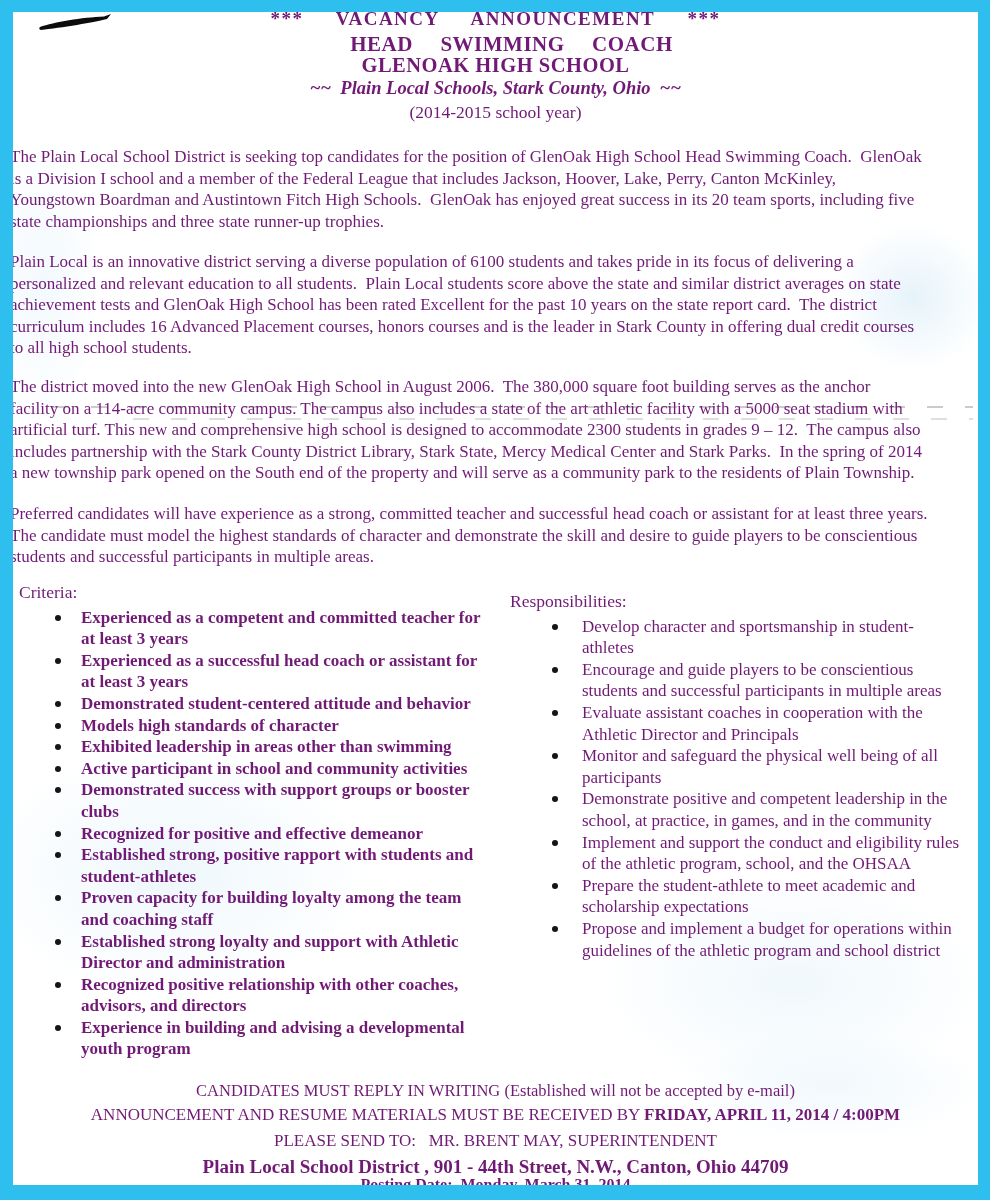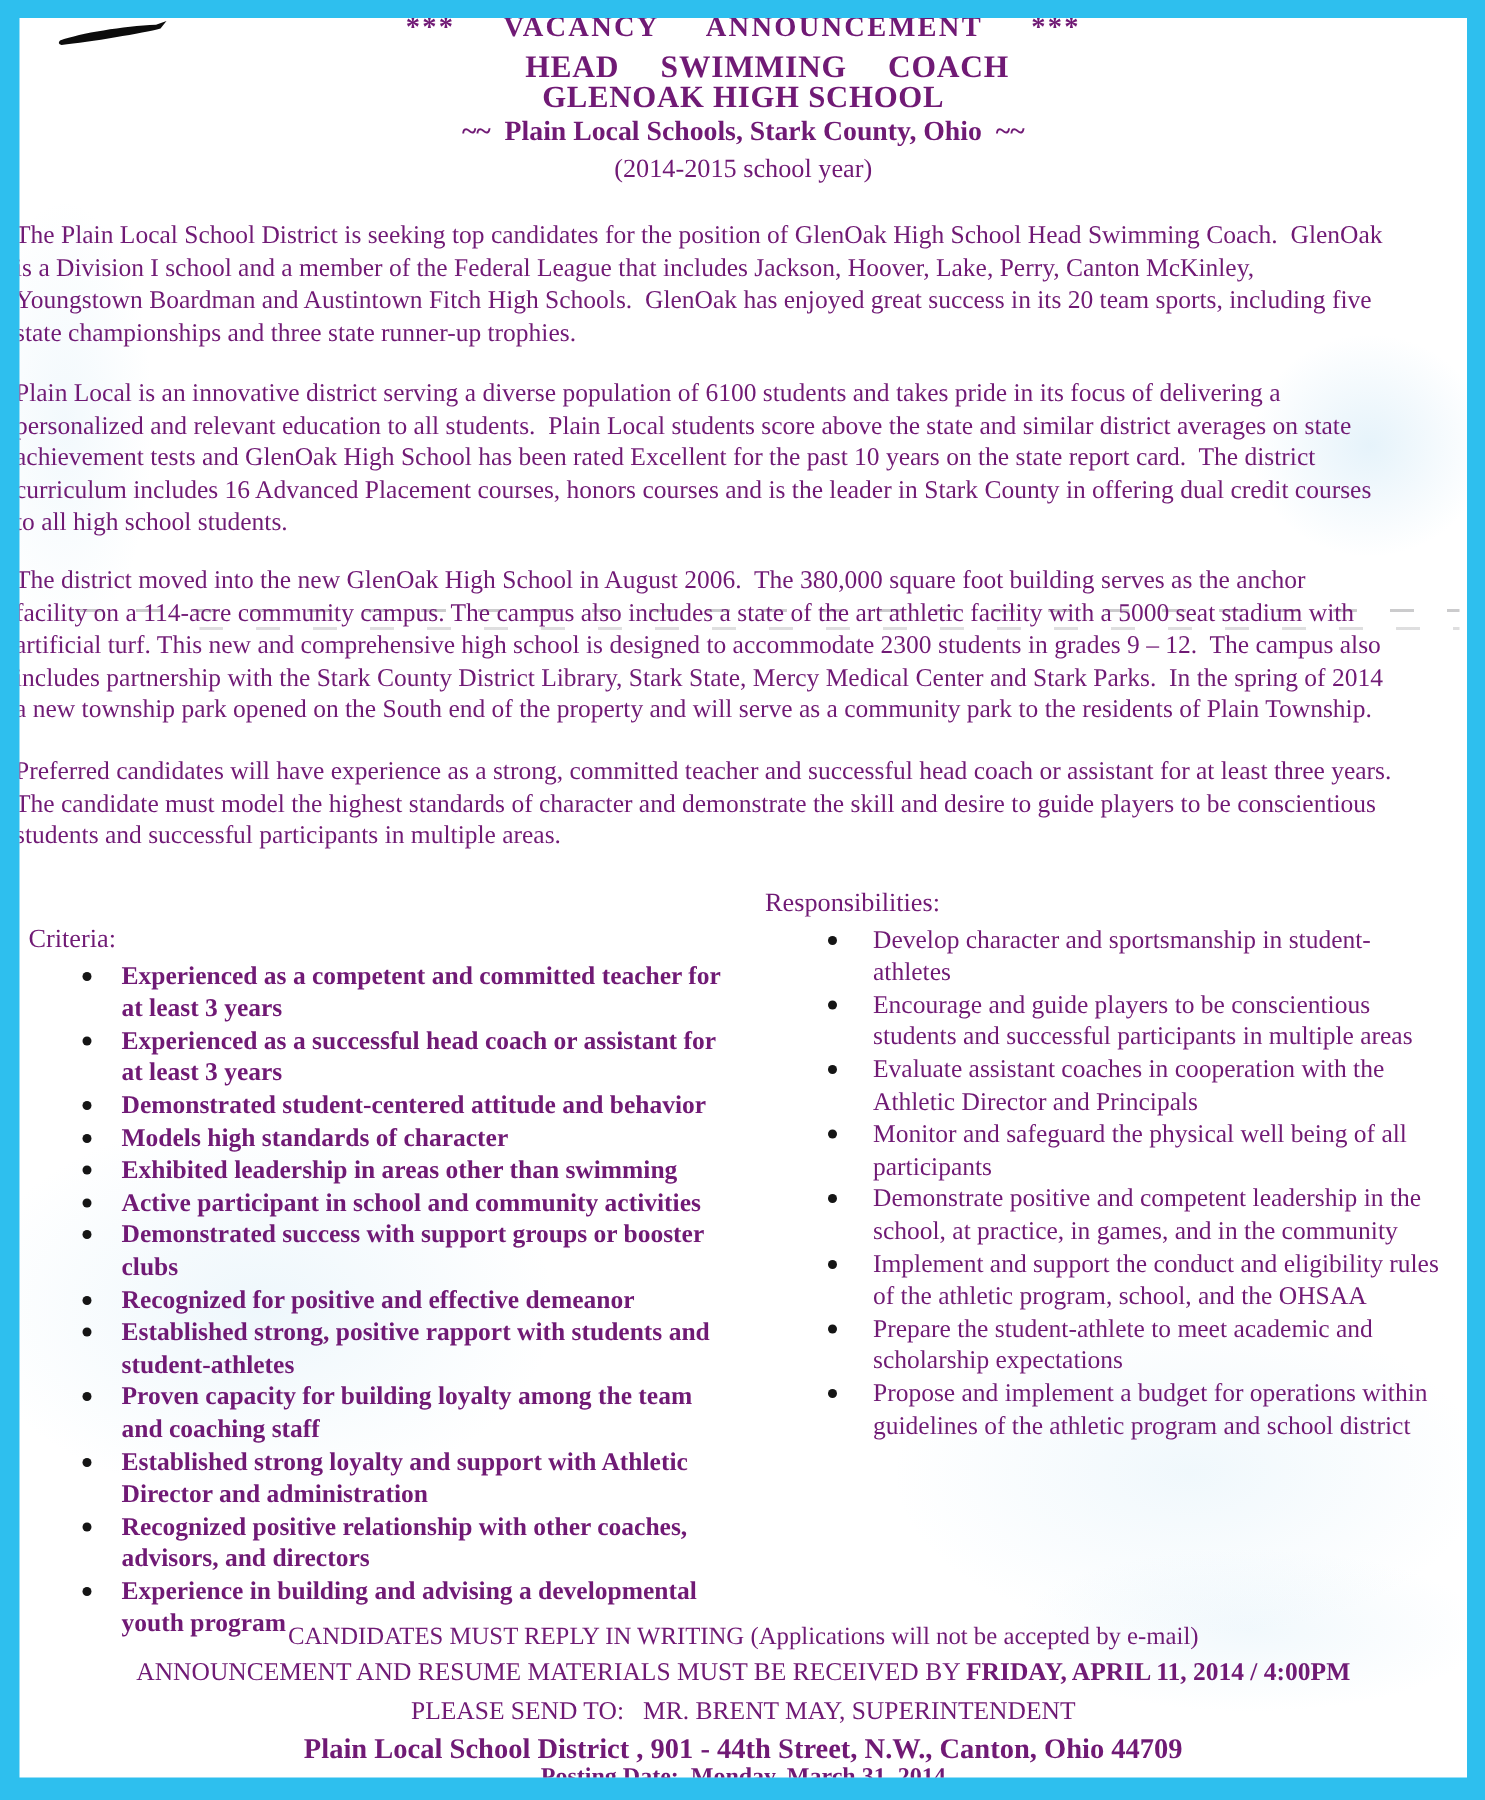--- a/index.html
+++ b/index.html
@@ -19,31 +19,31 @@
   .s1{left:40px;top:394px;width:920px;}
   .s2{left:120px;top:406px;width:840px;opacity:.22;}
 
   .pen{position:absolute;left:25px;top:1px;}
 
   
   .hline{position:absolute;left:0;width:100%;text-align:center;white-space:pre;}
   .h1{top:-4px;font-size:19px;font-weight:bold;letter-spacing:1.5px;word-spacing:10px;}
   .h2{top:20px;font-size:21px;font-weight:bold;letter-spacing:.5px;word-spacing:8px;margin-left:16px;}
   .h3{top:42px;font-size:20.5px;font-weight:bold;letter-spacing:.5px;}
-  .h4{top:66px;font-size:18.5px;font-weight:bold;}
+  .h4{top:66px;font-size:18.5px;font-weight:bold;font-style:italic;}
   .h5{top:90px;font-size:17.5px;}
 
   
   .para{position:absolute;left:-3px;font-size:17px;line-height:21.5px;white-space:pre;}
   .p1{top:134px;} .p2{top:239px;} .p3{top:364px;} .p4{top:491px;}
 
   
   .colhead{font-size:17.5px;margin:0 0 3px 0;}
   .col{position:absolute;font-size:17px;line-height:21.6px;}
-  .col-left{left:6px;top:603px;width:490px;}
+  .col-left{left:6px;top:570px;width:490px;}
   .col-right{left:497px;top:579px;width:500px;}
   .col ul{list-style:none;margin:2px 0 0 0;padding:0;}
   .col li{position:relative;white-space:pre;}
   .col-left li{padding-left:62px;font-weight:bold;}
   .col-right li{padding-left:72px;}
   .col li::before{content:"";position:absolute;top:8px;width:6px;height:6px;border-radius:50%;background:#151515;}
   .col-left li::before{left:36px;}
   .col-right li::before{left:42px;}
 
   
@@ -139,20 +139,20 @@
 school, at practice, in games, and in the community</li>
         <li>Implement and support the conduct and eligibility rules
 of the athletic program, school, and the OHSAA</li>
         <li>Prepare the student-athlete to meet academic and
 scholarship expectations</li>
         <li>Propose and implement a budget for operations within
 guidelines of the athletic program and school district</li>
       </ul>
     </div>
 
-    <div class="fline f1">CANDIDATES MUST REPLY IN WRITING (Applications will not be accepted by e-mail)</div>
+    <div class="fline f1">CANDIDATES MUST REPLY IN WRITING (Established will not be accepted by e-mail)</div>
     <div class="fline f2"><span>ANNOUNCEMENT AND RESUME MATERIALS MUST BE RECEIVED BY </span><span class="bold">FRIDAY, APRIL 11, 2014 / 4:00PM</span></div>
     <div class="fline f3">PLEASE SEND TO:   MR. BRENT MAY, SUPERINTENDENT</div>
     <div class="fline f4">Plain Local School District , 901 - 44th Street, N.W., Canton, Ohio 44709</div>
     <div class="fline f5">Posting Date:  Monday, March 31, 2014</div>
 
   </div>
 </div>
 
 </body></html>

